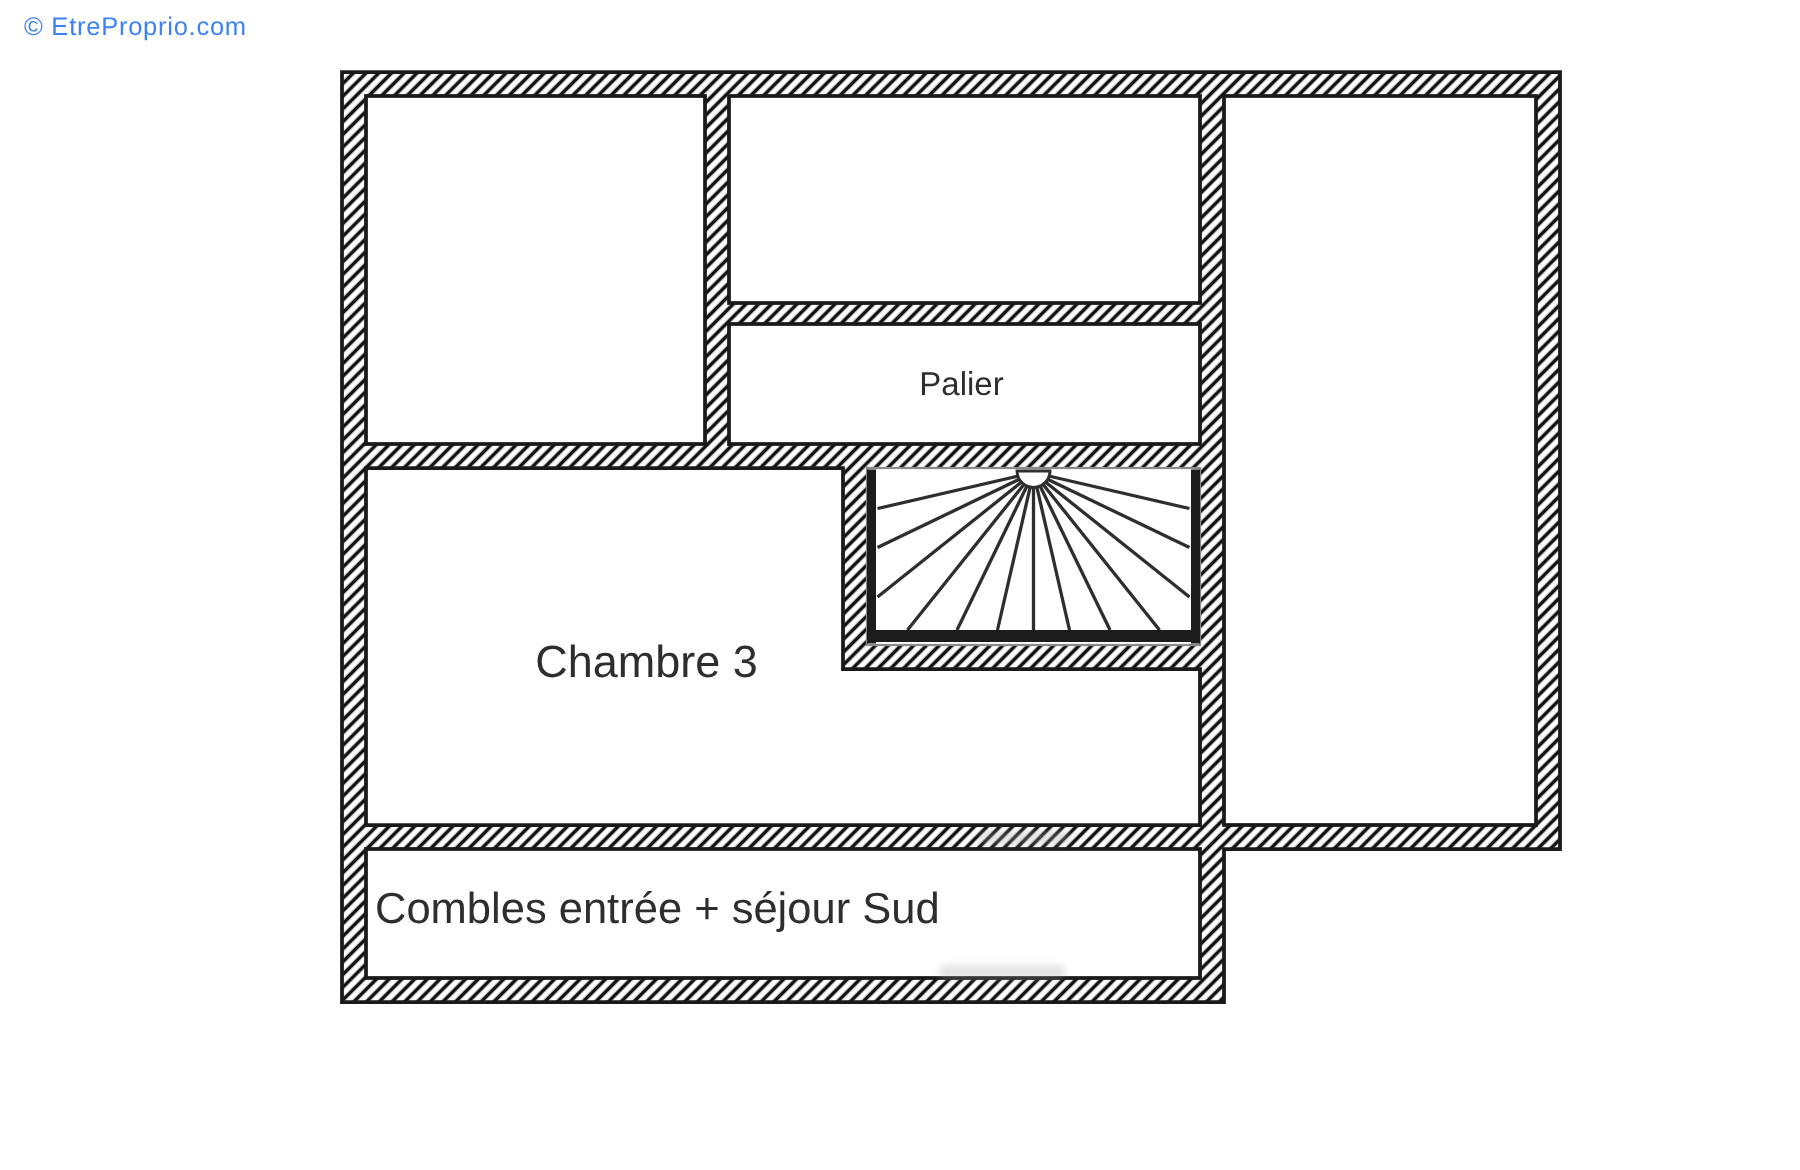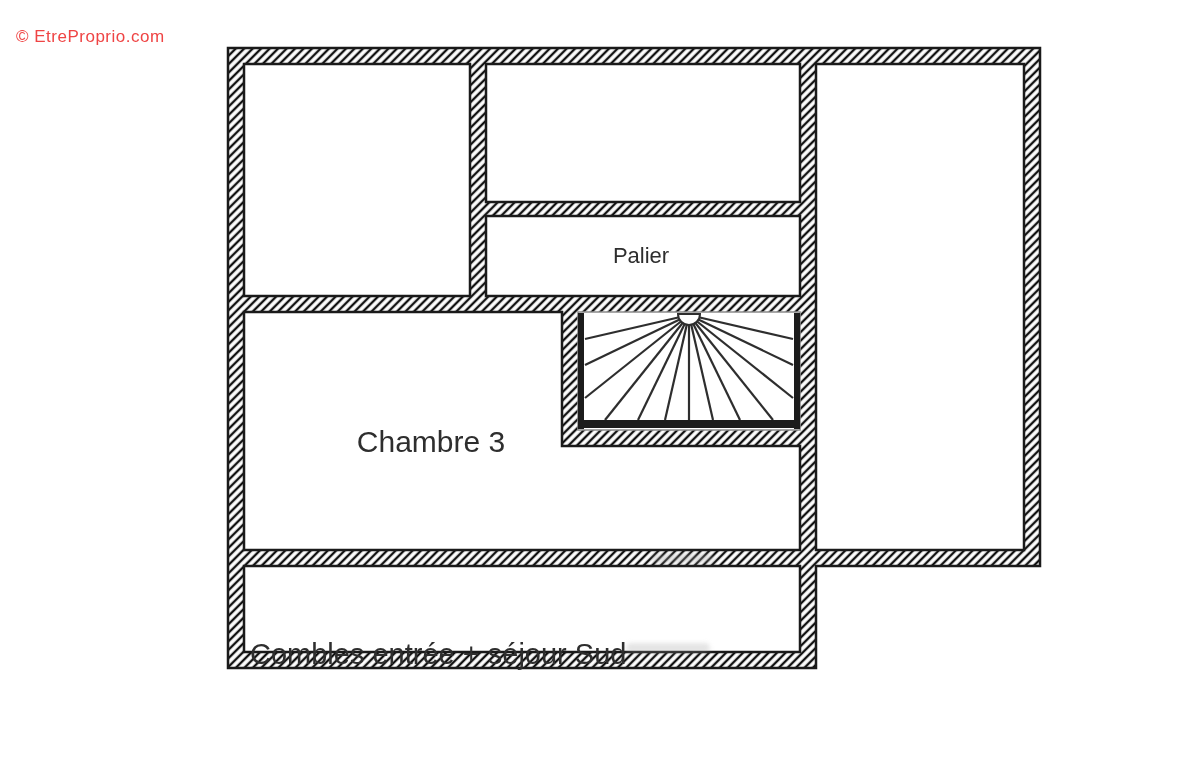--- a/index.html
+++ b/index.html
@@ -32,28 +32,28 @@
     white-space: nowrap;
   }
   .label.wrap {
     white-space: normal;
   }
   .label-bureau        { left: 242px; top: 170px; width: 220px; font-size: 30px; }
   .label-sdb           { left: 501px; top: 117px; width: 300px; font-size: 30px; }
   .label-palier        { left: 491px; top: 239px; width: 300px; font-size: 22px; }
   .label-combles-est   { left: 840px; top: 227px; width: 170px; font-size: 30px; line-height: 35px; }
   .label-chambre3      { left: 321px; top: 425px; width: 220px; font-size: 30px; }
-  .label-combles-sud   { left: 250px; top: 589px; width: 470px; font-size: 29px; text-align: left; margin-top: 48px; }
+  .label-combles-sud   { left: 250px; top: 589px; width: 470px; font-size: 29px; text-align: left; }
   .watermark {
     position: absolute;
     left: 16px;
-    top: 27px;
+    top: 8px;
     font-size: 17px;
     letter-spacing: 0.5px;
-    color: #ef4444;
+    color: #3b82f6;
     text-align: center;
     white-space: nowrap;
   }
   .smudge {
     position: absolute;
     background: rgba(170,170,170,0.30);
     border-radius: 6px;
     filter: blur(2px);
   }
   .smudge-1 { left: 652px; top: 554px; width: 62px; height: 9px; }

